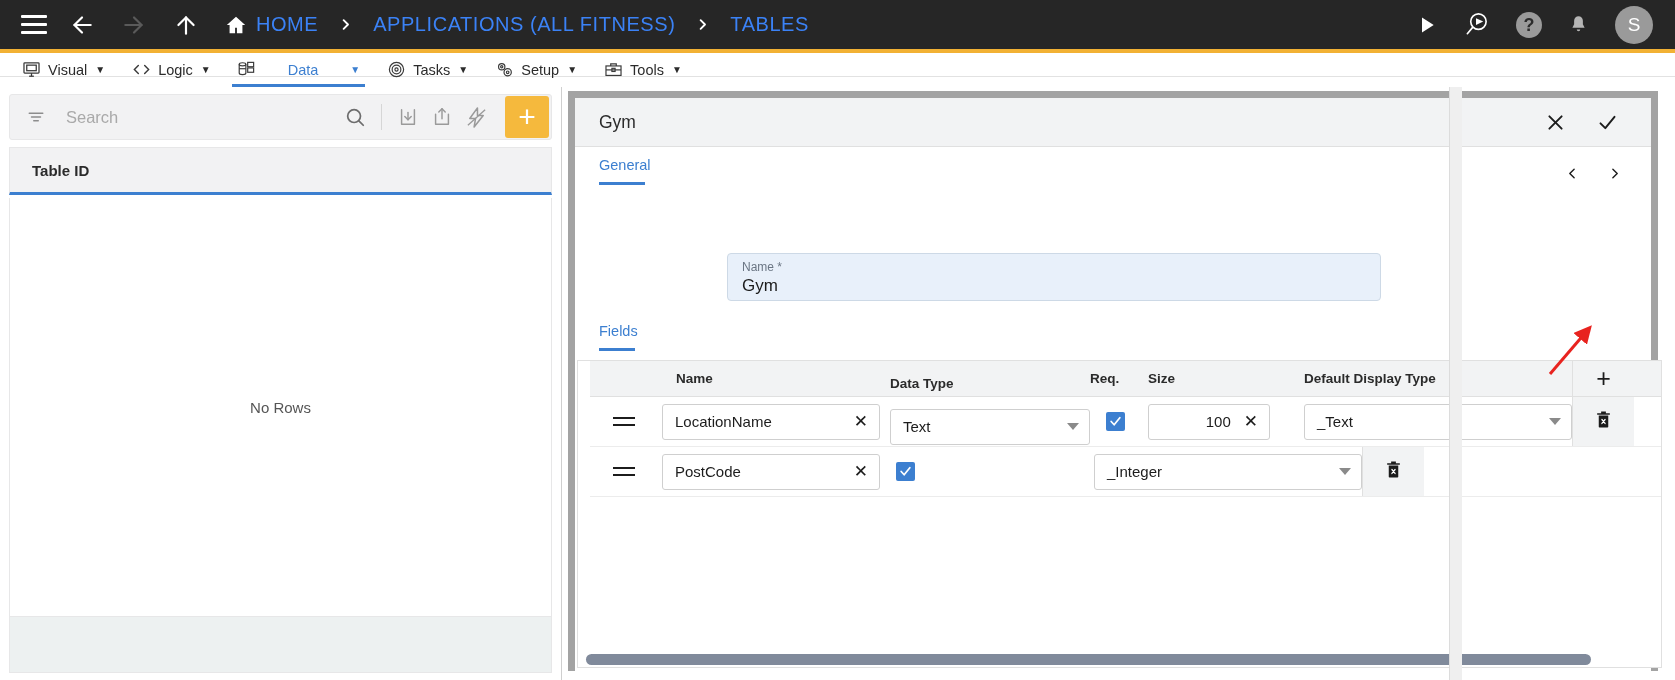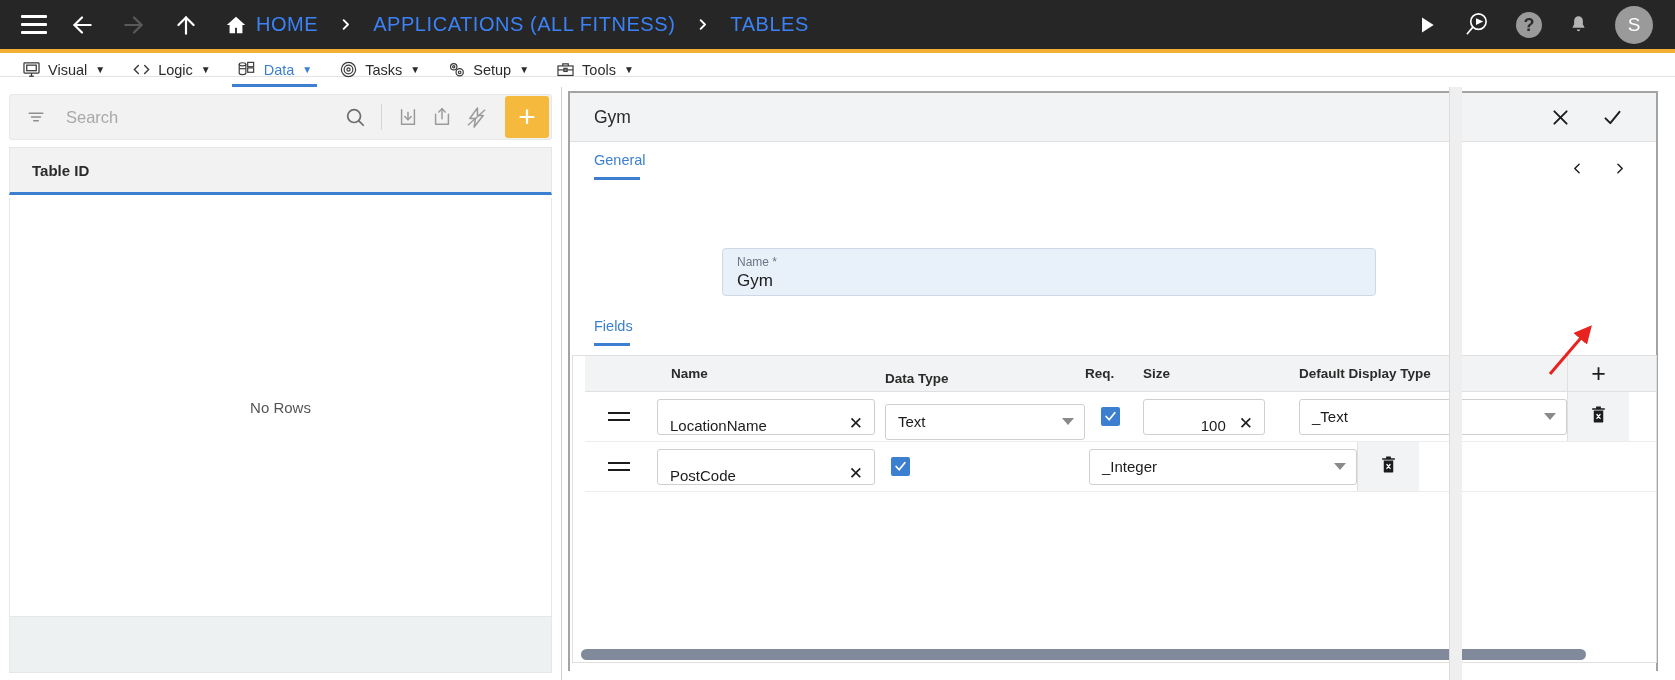--- a/index.html
+++ b/index.html
@@ -88,21 +88,21 @@
     position: relative;
     white-space: nowrap;
   }
   .menu-item:first-child { margin-left: 8px; }
   .menu-item .mi-icon {
     width: 20px; height: 20px; margin-right: 7px;
     display: flex; align-items: center; justify-content: center;
     color: #444;
   }
   .menu-item .mi-caret { margin-left: 8px; font-size: 10px; color: #2b2b2b; }
-  .menu-item.active { color: #3c7fd0; }
+  .menu-item.active { color: #3c7fd0; gap: 24px; }
   .menu-item.active .mi-caret { color: #3c7fd0; }
   .menu-item.active::after {
     content: ""; position: absolute; left: 8px; right: 8px; bottom: -1px;
     height: 3px; background: #3c7fd0;
   }
 
   
   .workspace {
     position: absolute; top: 87px; left: 0;
     width: 1462px; height: 593px;
@@ -171,21 +171,21 @@
   
   .right-panel {
     position: absolute; left: 563px; top: 0;
     width: 1112px; height: 593px;
     background: #ffffff;
   }
   .detail-card {
     position: absolute; left: 5px; top: 4px;
     width: 1090px; height: 580px;
     background: #b91c1c;
-    border: 2px solid #a3a3a3;
+    border: 7px solid #a3a3a3;
   }
   .detail-header {
     height: 49px; background: #f2f3f4;
     border-bottom: 1px solid #e0e0e0;
     display: flex; align-items: center;
   }
   .detail-title {
     margin-left: 24px; font-size: 17.5px; color: #2b2b2b;
   }
   .dh-actions { margin-left: auto; display: flex; align-items: center; padding-right: 26px; }
@@ -295,21 +295,21 @@
 
   .drag-handle { width: 22px; height: 12px; position: relative; }
   .drag-handle i {
     position: absolute; left: 0; width: 22px; height: 2.6px; background: #1c1c1c;
   }
   .drag-handle i:nth-child(1) { top: 1px; }
   .drag-handle i:nth-child(2) { top: 8px; }
 
   .txtbox {
     height: 36px; border: 1px solid #cfcfcf; border-radius: 3px;
-    background: #ffffff; display: flex; align-items: flex-end;
+    background: #ffffff; display: flex; align-items: center;
     padding: 0 8px 0 12px;
   }
   .txtbox .val { flex: 1; font-size: 15px; color: #1c1c1c; }
   .txtbox .clear { font-size: 17px; color: #1c1c1c; padding: 0 3px; }
 
   .sizebox { width: 122px; }
   .sizebox .val { text-align: right; padding-right: 10px; }
   .sizebox.empty { border: none; background: transparent; }
 
   .selbox {

